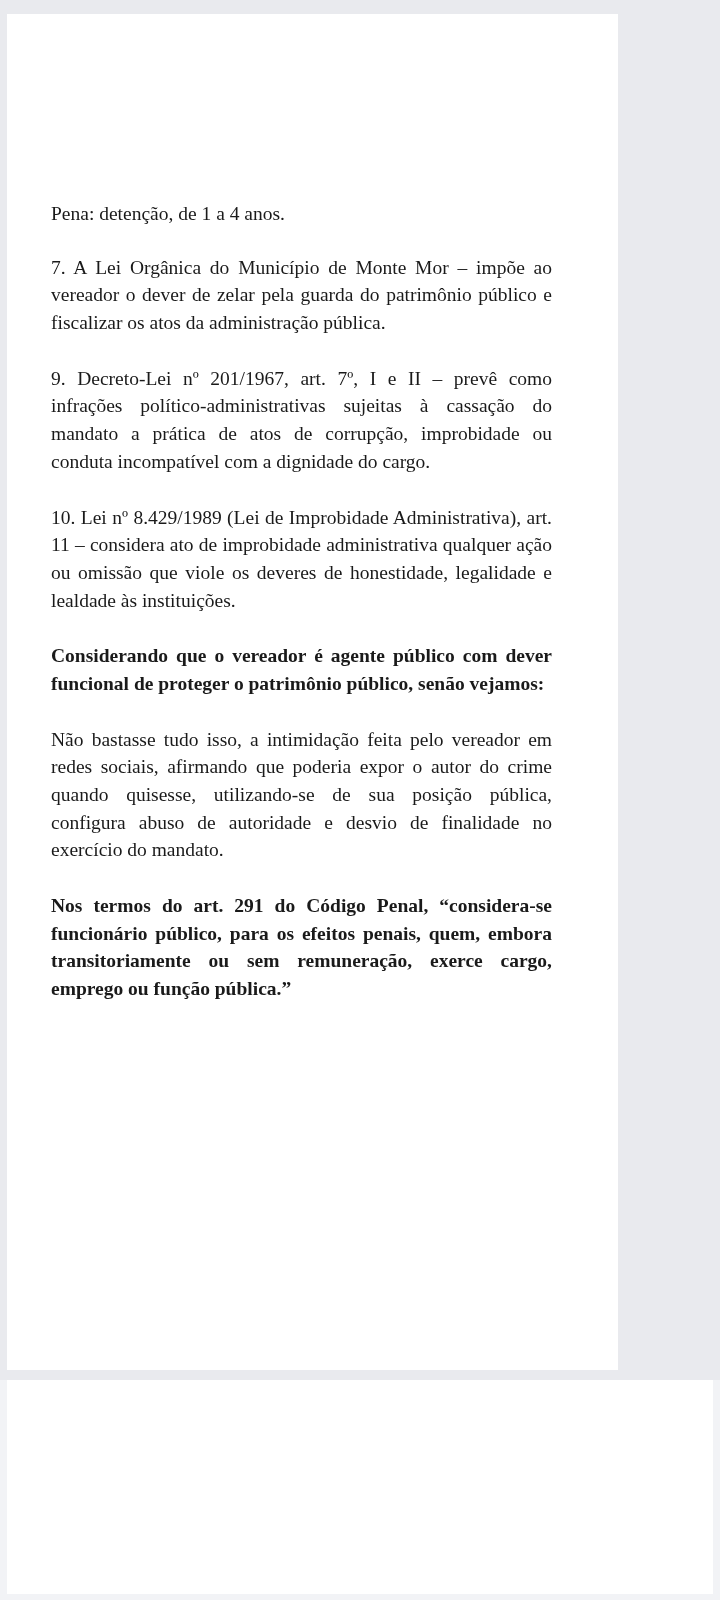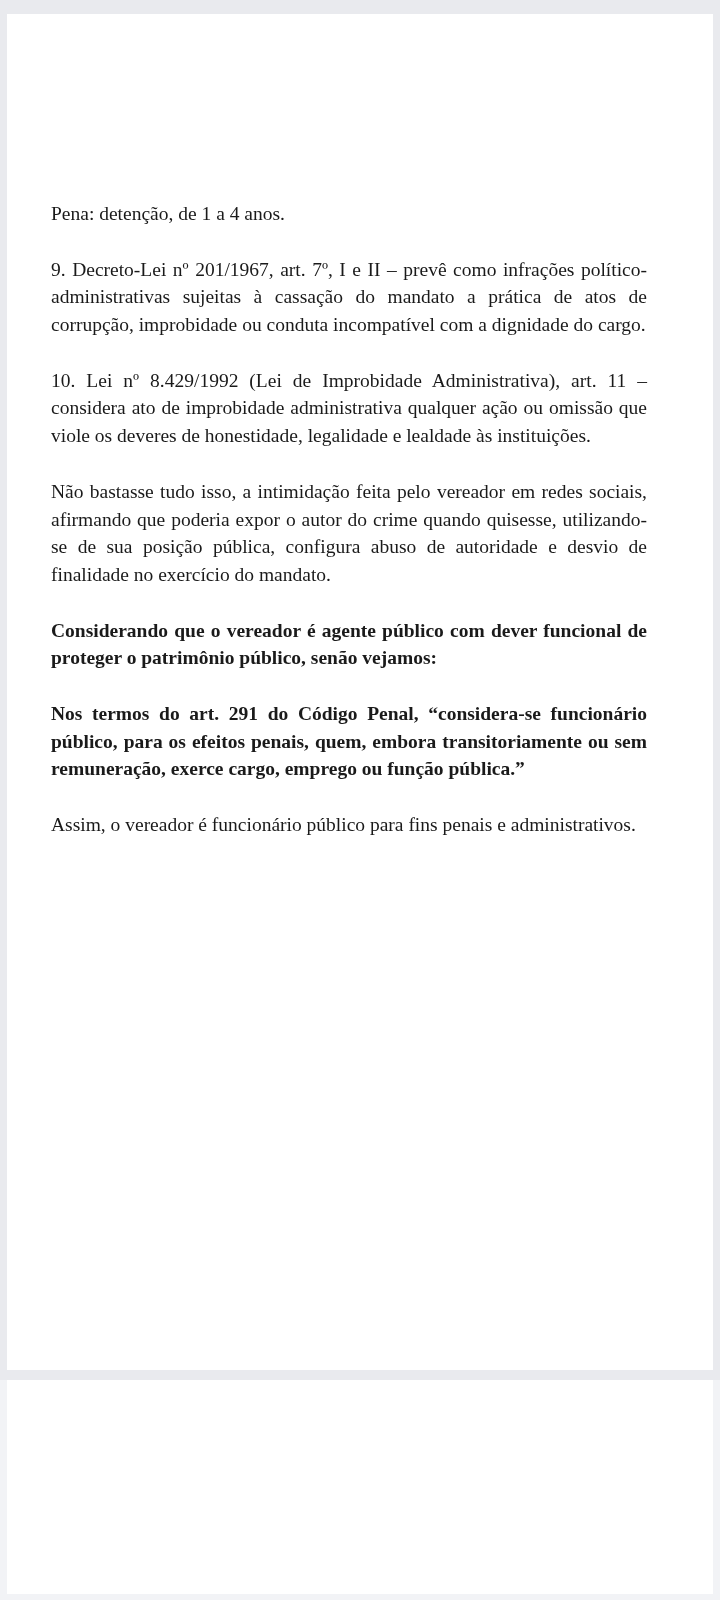--- a/index.html
+++ b/index.html
@@ -19,21 +19,21 @@
     min-height: 1600px;
     background: #e9eaee;
     overflow: hidden;
   }
   .top-strip {
     height: 14px;
     background: #e9eaee;
   }
   .page {
     position: relative;
-    width: 706px;
+    width: 611px;
     margin: 0 7px;
     background: #ffffff;
     min-height: 1356px;
     padding: 0;
     box-sizing: border-box;
   }
   .page-inner {
     padding: 186px 66px 0 44px;
   }
   .para {
@@ -74,33 +74,33 @@
 
 <div class="viewport">
 
   <div class="top-strip"></div>
 
   <div class="page">
     <div class="page-inner">
 
       <p class="para first">Pena: detenção, de 1 a 4 anos.</p>
 
+      <p class="para">7. A Lei Orgânica do Município de Monte Mor – impõe ao vereador o dever de zelar pela guarda do patrimônio público e fiscalizar os atos da administração pública.</p>
 
 
       <p class="para gap-top">9. Decreto-Lei nº 201/1967, art. 7º, I e II – prevê como infrações político-administrativas sujeitas à cassação do mandato a prática de atos de corrupção, improbidade ou conduta incompatível com a dignidade do cargo.</p>
 
-      <p class="para gap-top">10. Lei nº 8.429/1992 (Lei de Improbidade Administrativa), art. 11 – considera ato de improbidade administrativa qualquer ação ou omissão que viole os deveres de honestidade, legalidade e lealdade às instituições.</p>
+      <p class="para gap-top">10. Lei nº 8.429/1989 (Lei de Improbidade Administrativa), art. 11 – considera ato de improbidade administrativa qualquer ação ou omissão que viole os deveres de honestidade, legalidade e lealdade às instituições.</p>
+
+      <p class="para bold gap-top">Considerando que o vereador é agente público com dever funcional de proteger o patrimônio público, senão vejamos:</p>
 
       <p class="para gap-top">Não bastasse tudo isso, a intimidação feita pelo vereador em redes sociais, afirmando que poderia expor o autor do crime quando quisesse, utilizando-se de sua posição pública, configura abuso de autoridade e desvio de finalidade no exercício do mandato.</p>
 
-      <p class="para bold gap-top">Considerando que o vereador é agente público com dever funcional de proteger o patrimônio público, senão vejamos:</p>
-
       <p class="para bold gap-top">Nos termos do art. 291 do Código Penal, “considera-se funcionário público, para os efeitos penais, quem, embora transitoriamente ou sem remuneração, exerce cargo, emprego ou função pública.”</p>
 
-      <p class="para gap-top">Assim, o vereador é funcionário público para fins penais e administrativos.</p>
 
     </div>
   </div>
 
   <div class="bottom-strip"></div>
 
   <div class="lower-area">
     <div class="lower-page"></div>
   </div>
 

